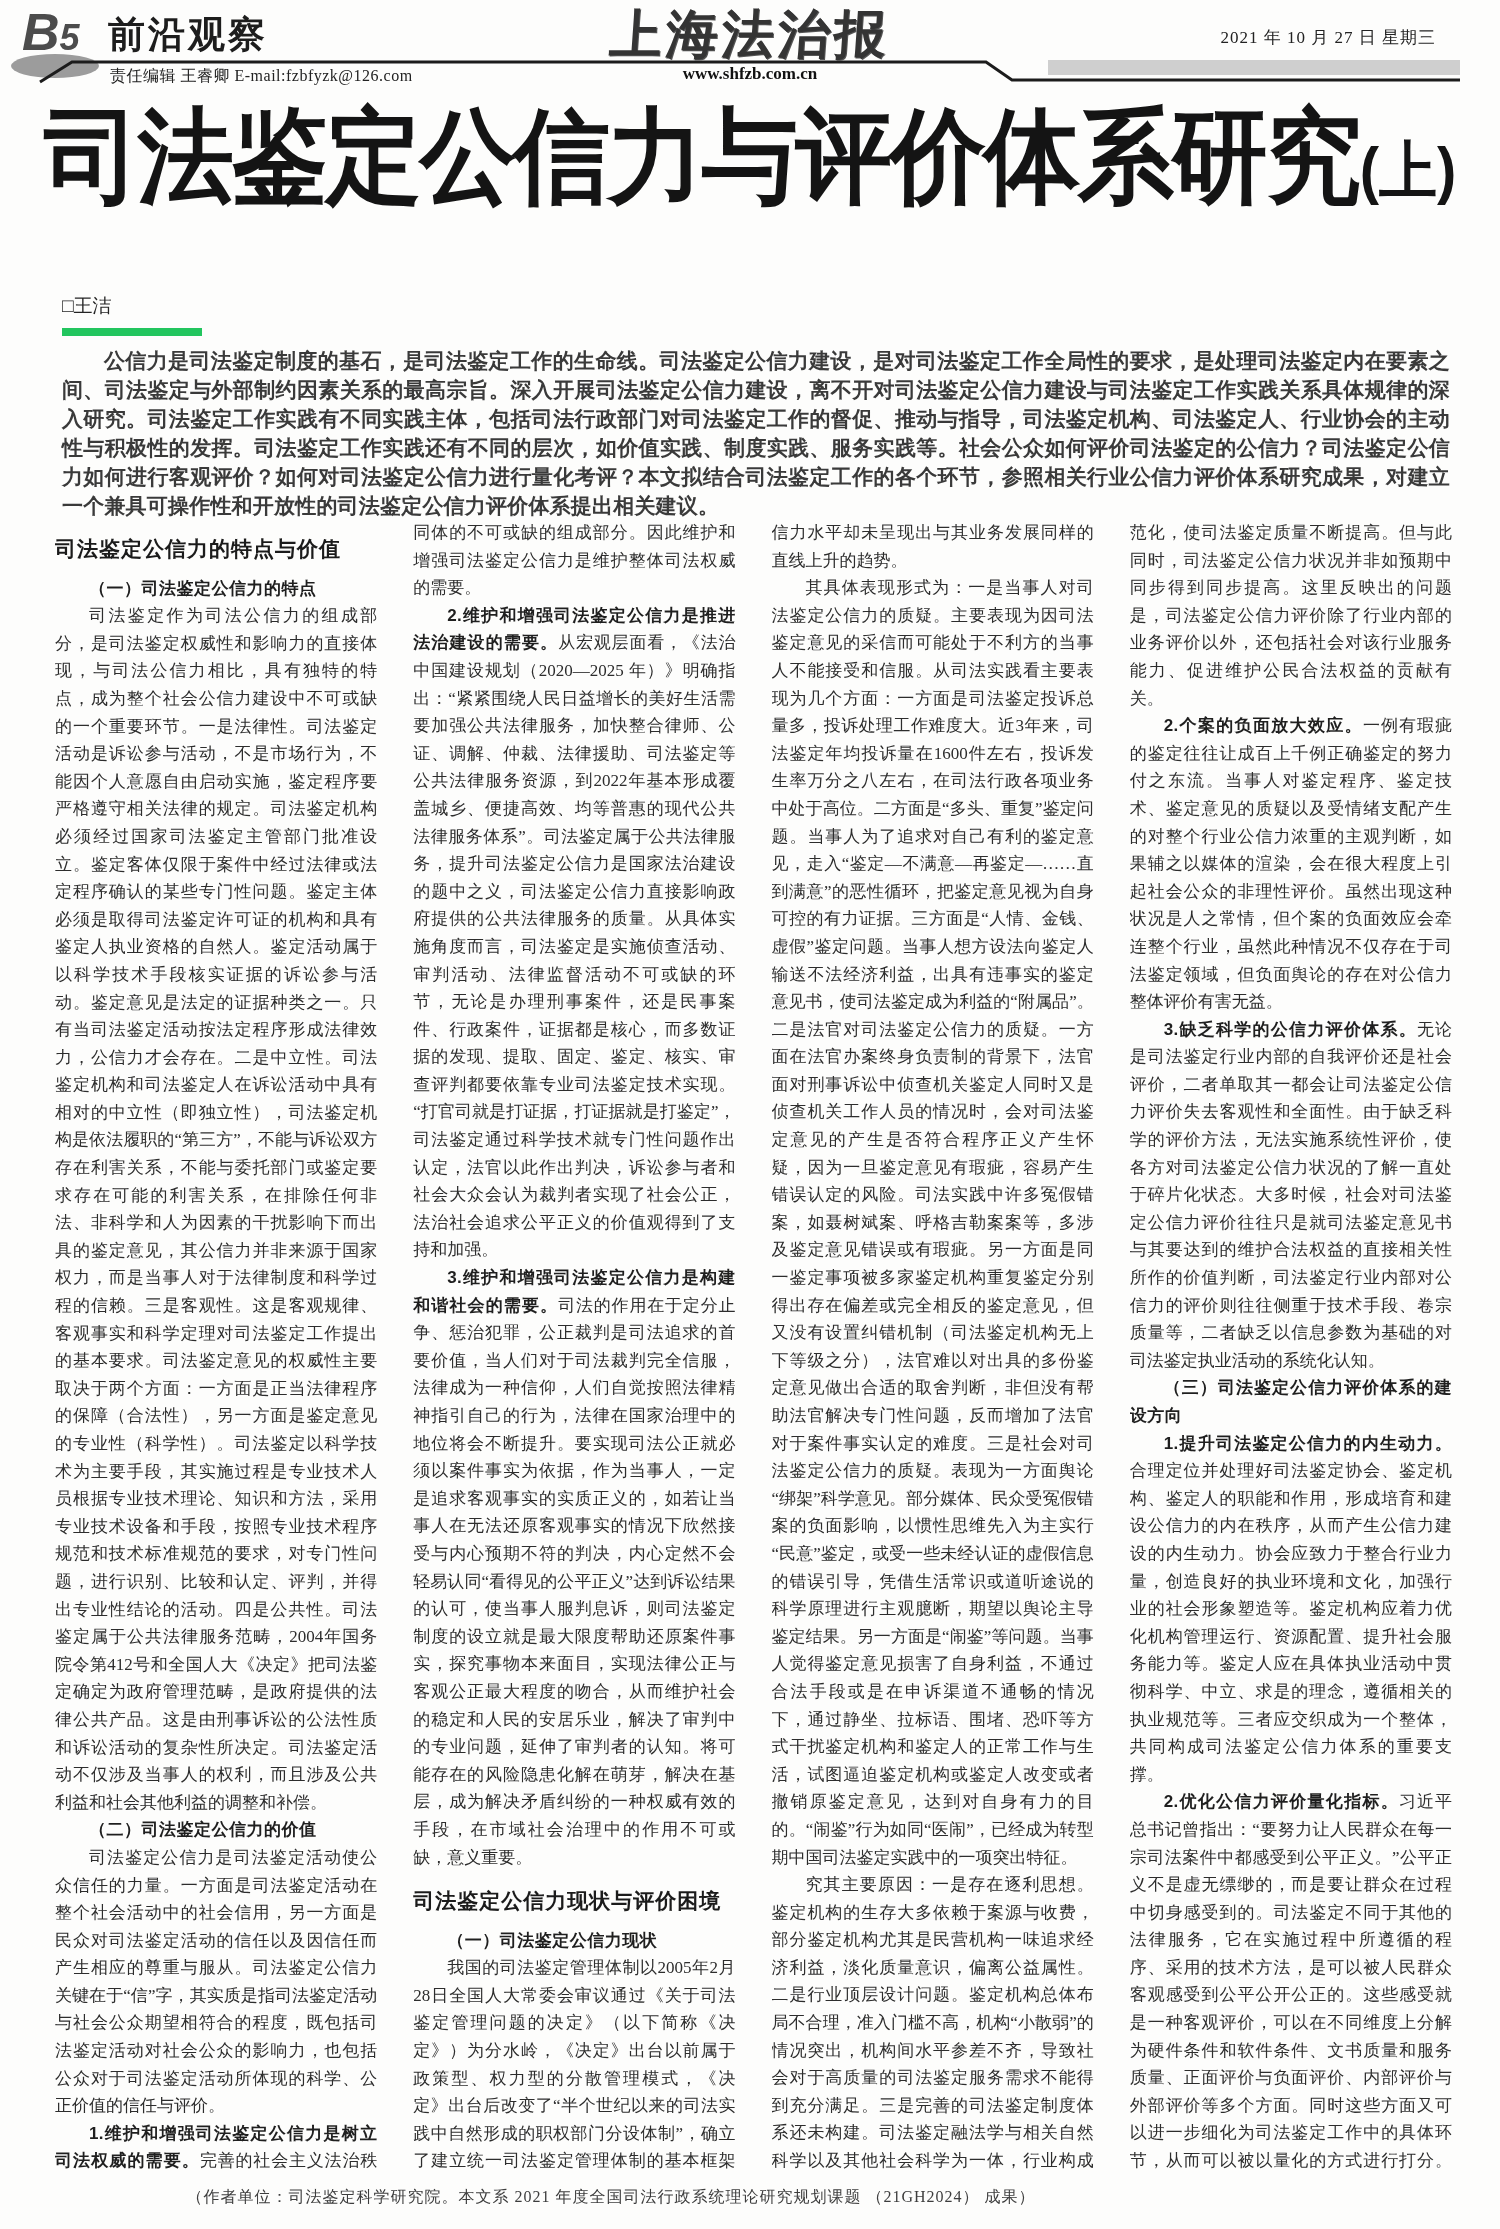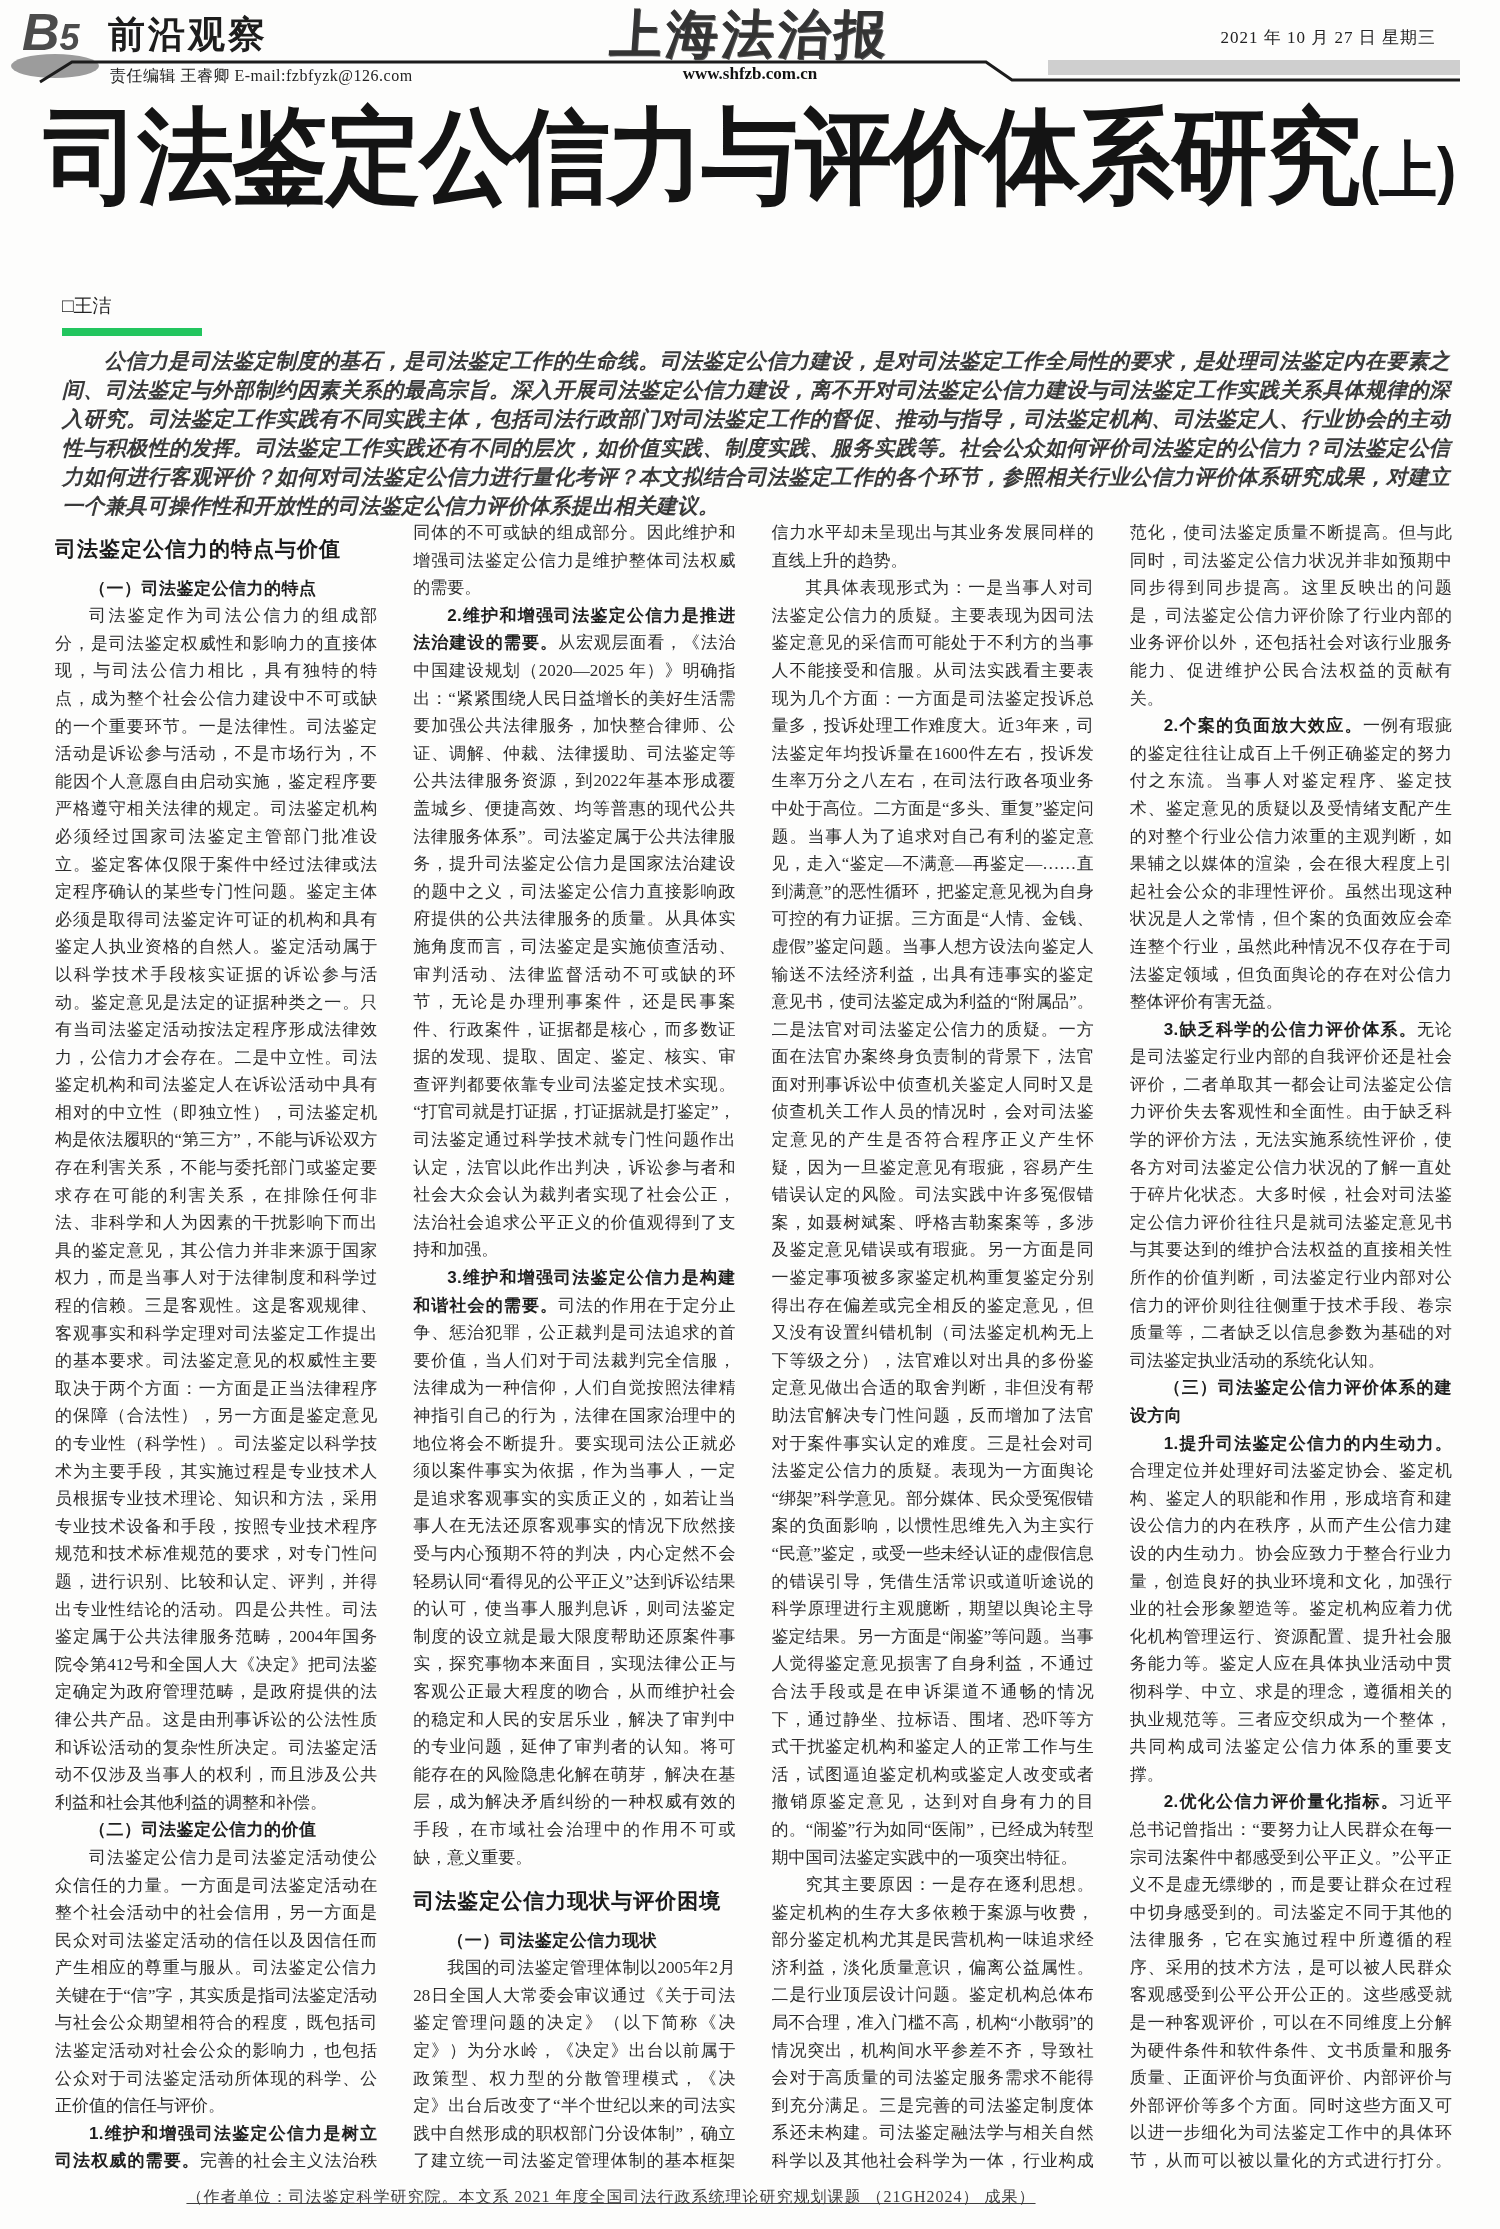--- a/index.html
+++ b/index.html
@@ -24,35 +24,35 @@
   
   .headline{position:absolute;top:92px;left:0;width:1500px;text-align:center;white-space:nowrap;
       font-family:"Liberation Sans","DejaVu Sans",sans-serif;font-weight:900;color:#141414;
       font-size:96px;letter-spacing:-2px;line-height:1.25;transform:scaleY(1.08);transform-origin:top;}
   .headline .suffix{font-size:58px;letter-spacing:0;}
   
   .author{position:absolute;left:62px;top:293px;font-size:19px;color:#242424;
       display:inline-block;min-width:140px;border-bottom:8px solid #22c55e;padding-bottom:9px;}
   
   .intro{position:absolute;left:62px;right:50px;top:347px;font-weight:700;font-size:21px;
-      line-height:29px;text-align:justify;text-indent:2em;color:#3a3a3a;letter-spacing:.2px;font-style:italic;}
+      line-height:29px;text-align:justify;text-indent:2em;color:#3a3a3a;letter-spacing:.2px;}
   
   .columns{position:absolute;left:55px;right:48px;top:519px;height:1658px;display:flex;gap:36px;overflow:hidden;}
   .col{flex:1 1 0;overflow:hidden;font-size:17px;line-height:27.6px;text-align:justify;color:#2d2d2d;}
   .col-heading{font-family:"Liberation Sans","DejaVu Sans",sans-serif;font-weight:900;font-size:21px;
       text-align:left;letter-spacing:1px;color:#1b1b1b;margin:16px 0 12px 0;}
   p{margin:0;}
   .para{text-indent:2em;}
   .para.noindent{text-indent:0;}
   .subhead{font-weight:bold;text-indent:2em;font-family:"Liberation Sans","DejaVu Sans",sans-serif;
       font-size:17px;letter-spacing:.5px;color:#1f1f1f;}
   b{font-family:"Liberation Sans","DejaVu Sans",sans-serif;letter-spacing:.3px;color:#1f1f1f;}
   
   .footer-note{position:absolute;left:0;top:2187px;width:1222px;text-align:center;
-      font-size:16px;color:#3d3d3d;letter-spacing:1px;text-decoration:underline;}
+      font-size:16px;color:#3d3d3d;letter-spacing:1px;}
 </style>
 </head>
 <body>
 
 <div class="page">
 
   <div class="hdr">
     <svg class="hdr-rules" width="1500" height="95" viewBox="0 0 1500 95">
       <ellipse cx="55" cy="66" rx="44" ry="12" fill="#9c9c9c"></ellipse>
       <rect x="1048" y="60" width="412" height="15" fill="#cfcfcf"></rect>

